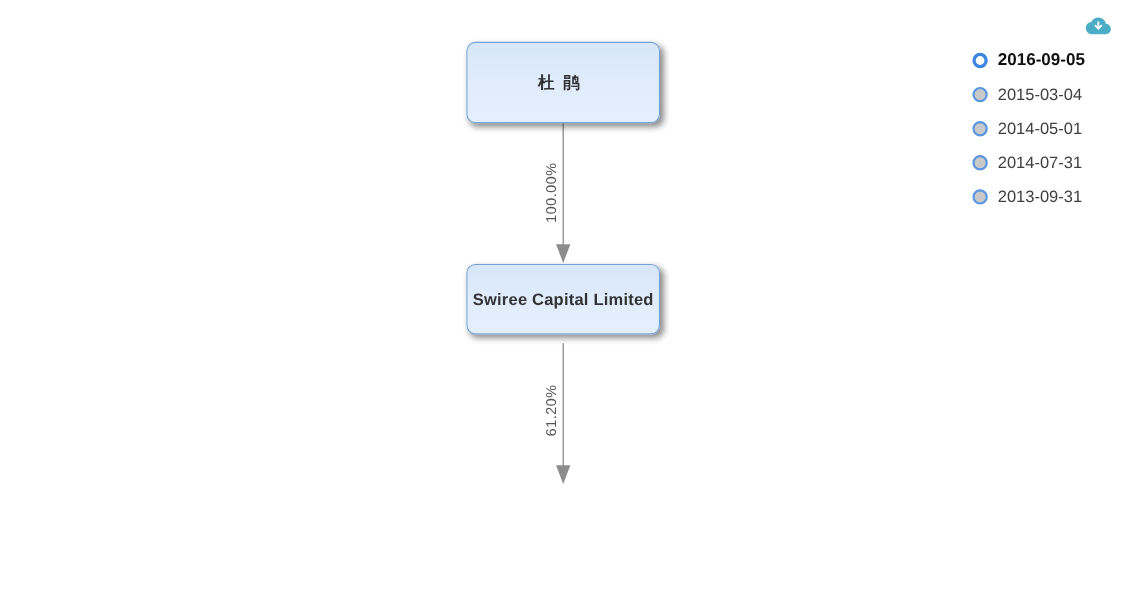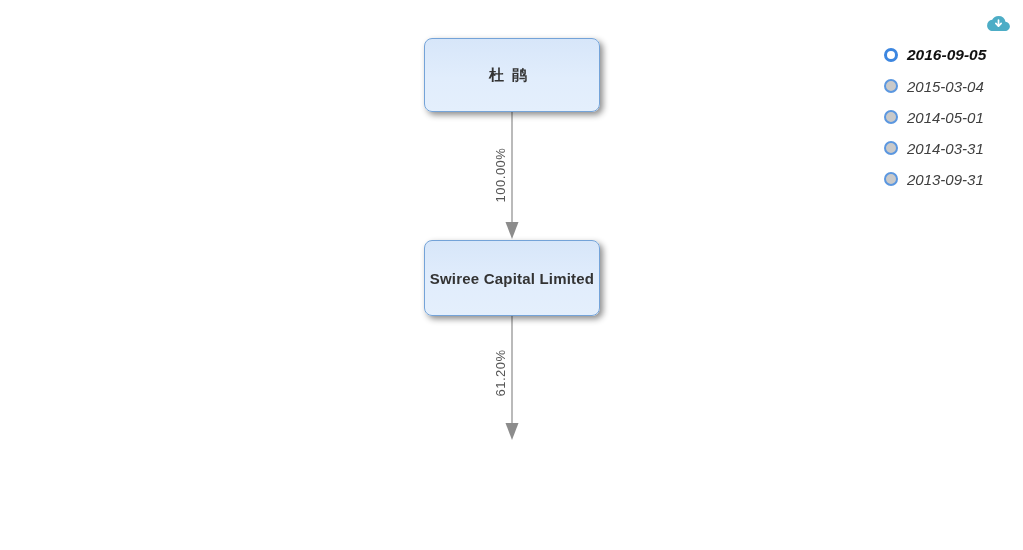--- a/index.html
+++ b/index.html
@@ -16,21 +16,21 @@
   .node {
     position: absolute; left: 424px; width: 176px; box-sizing: border-box;
     background: linear-gradient(180deg, #d7e6f9 0%, #e1edfc 55%, #e4effc 100%);
     border: 1.5px solid #74a3d8; border-radius: 8px;
     box-shadow: 3px 3px 6px rgba(0,0,0,0.45);
     display: flex; align-items: center; justify-content: center;
     font-size: 15px; font-weight: bold; color: #333; text-align: center;
     padding: 20px 8px; cursor: pointer;
   }
   .node-top    { top: 38px;  height: 74px; letter-spacing: 8px; }
-  .node-mid    { top: 240px; height: 76px; white-space: nowrap; letter-spacing: 0.2px; }
+  .node-mid    { top: 240px; height: 64px; white-space: nowrap; letter-spacing: 0.2px; }
   .node-bottom { top: 441px; height: 71px; letter-spacing: 4px; line-height: 1.4; }
 
   
   .edge-label {
     position: absolute; width: 100px; height: 18px; line-height: 18px;
     text-align: center; font-size: 13px; color: #555;
     transform: rotate(-90deg); letter-spacing: 0.5px;
   }
   .edge-label-1 { left: 451px; top: 166px; }
   .edge-label-2 { left: 451px; top: 364px; }
@@ -40,21 +40,21 @@
   .trow {
     display: flex; align-items: center; height: 16px;
     margin-bottom: 15px; cursor: pointer;
   }
   .radio {
     box-sizing: border-box; width: 14px; height: 14px; border-radius: 50%;
     border: 2.5px solid #5b97e0; background: #c9c9c9;
     margin-right: 9px; flex: none;
   }
   .trow.selected .radio { border: 3px solid #3c86e0; background: #ffffff; }
-  .tdate { font-size: 15px; color: #3f3f3f; white-space: nowrap; font-style: italic; }
+  .tdate { font-size: 15px; color: #3f3f3f; white-space: nowrap; }
   .trow.selected .tdate { font-weight: bold; color: #111111; font-size: 15.5px; }
 
   
   .download-btn {
     position: absolute; left: 986px; top: 13px; width: 24px; height: 20px;
     border: none; background: transparent; padding: 0; cursor: pointer;
     display: flex; align-items: center; justify-content: center;
   }
 </style>
 </head>
@@ -97,21 +97,21 @@
     <div class="trow">
       <span class="radio"></span>
       <span class="tdate">2015-03-04</span>
     </div>
     <div class="trow">
       <span class="radio"></span>
       <span class="tdate">2014-05-01</span>
     </div>
     <div class="trow">
       <span class="radio"></span>
-      <span class="tdate">2014-03-31</span>
+      <span class="tdate">2014-07-31</span>
     </div>
     <div class="trow">
       <span class="radio"></span>
       <span class="tdate">2013-09-31</span>
     </div>
   </div>
 
 </div>
 
 </body></html>

